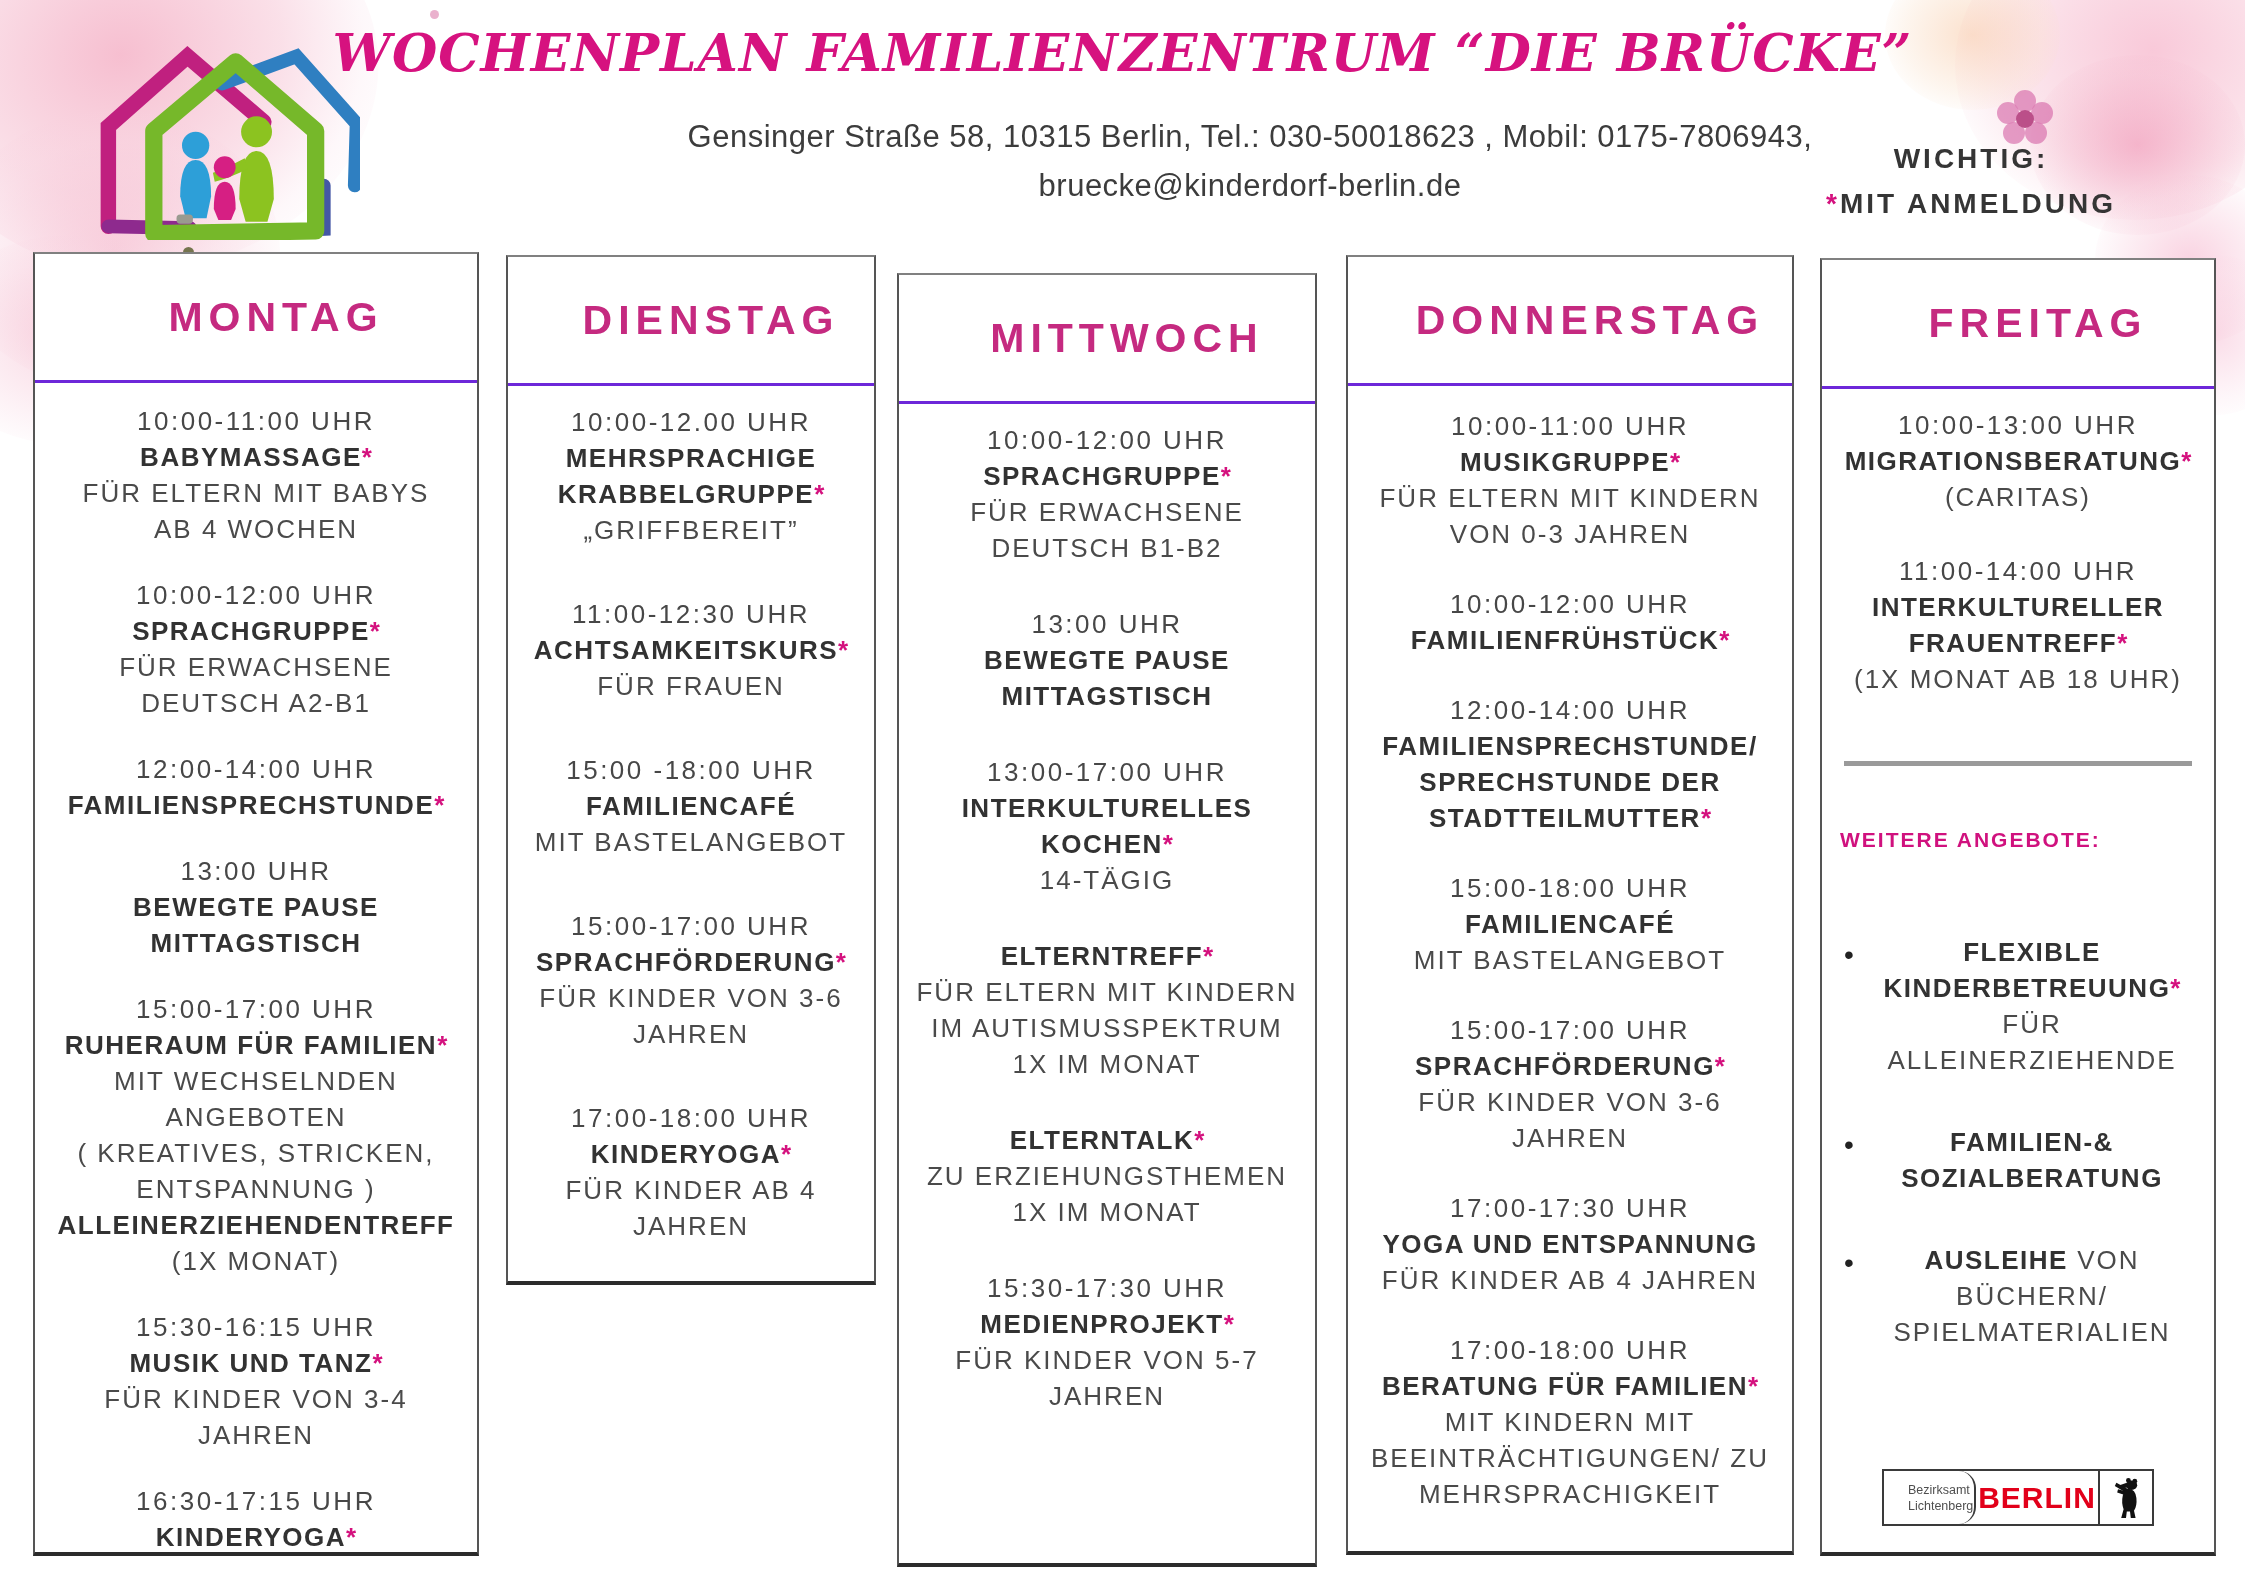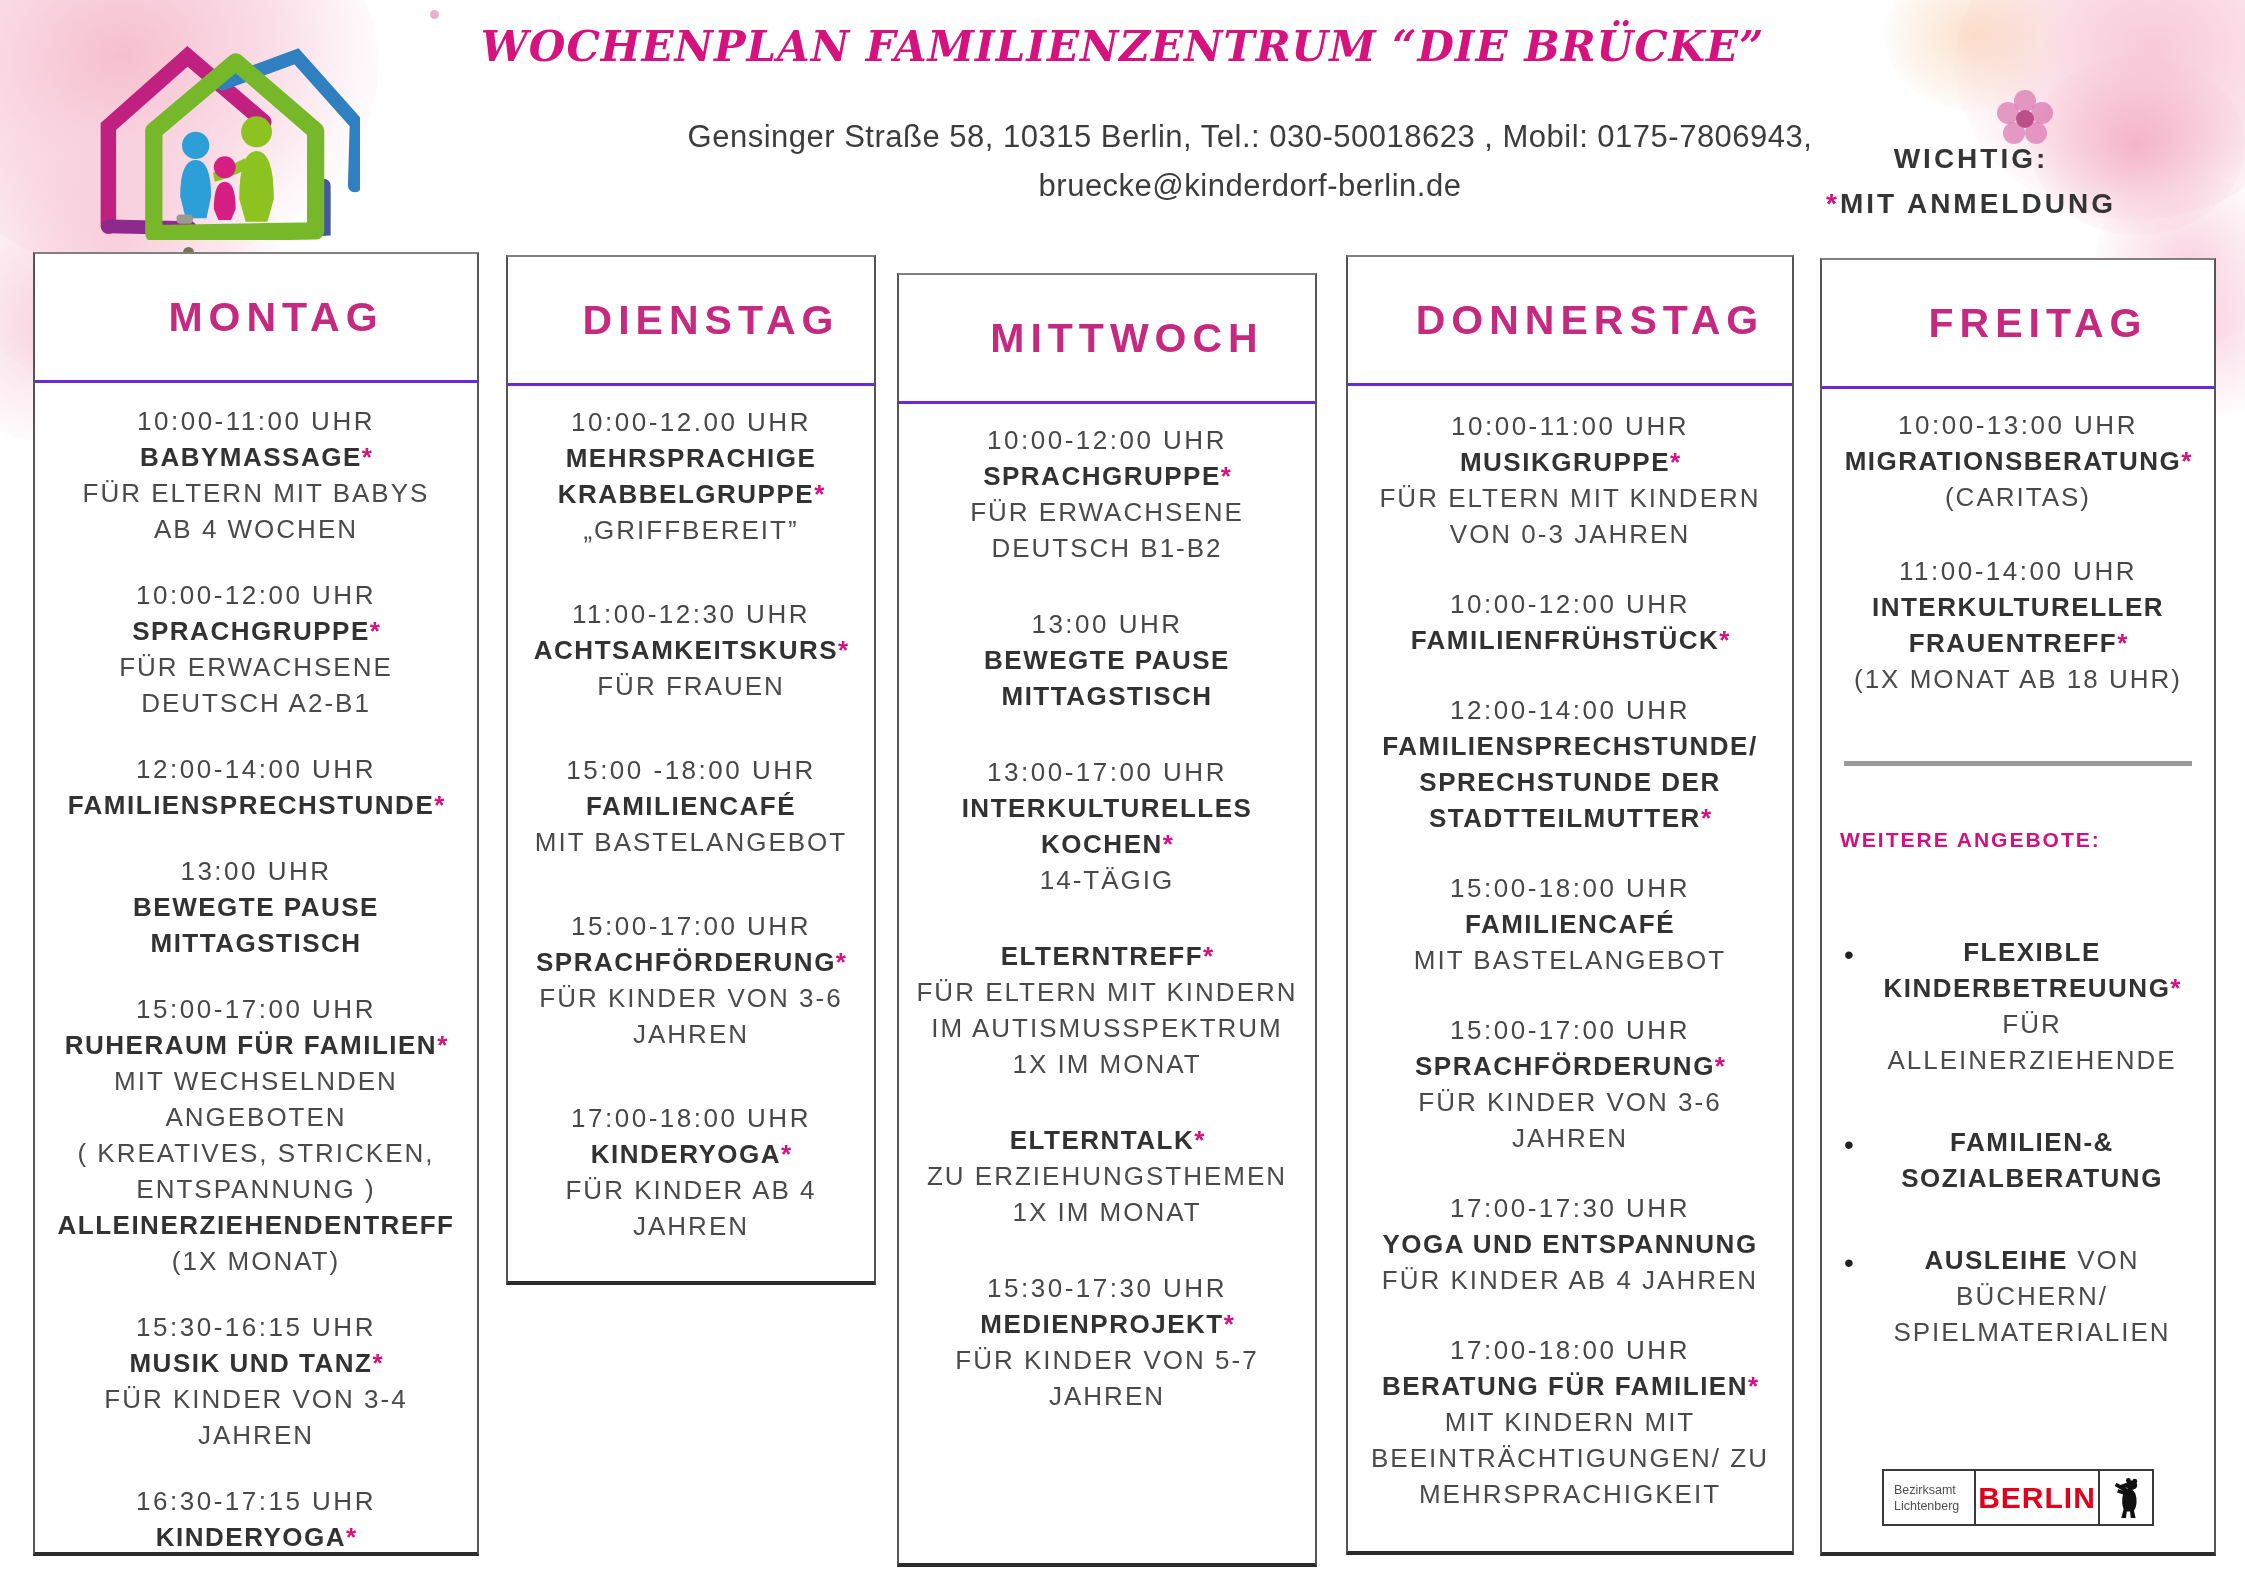--- a/index.html
+++ b/index.html
@@ -28,21 +28,21 @@
     background:radial-gradient(ellipse at 50% 50%,rgba(244,172,200,.42) 0%,rgba(249,210,226,.2) 55%,rgba(255,255,255,0) 78%);}
   .dot{position:absolute;border-radius:50%;pointer-events:none;}
   .dot-olive{left:183px;top:247px;width:11px;height:11px;background:#5d6133;opacity:.85;}
   .dot-gray{left:120px;top:320px;width:12px;height:12px;background:#7d7b66;opacity:.55;}
   .dot-pink{left:430px;top:10px;width:9px;height:9px;background:#e59ec0;opacity:.8;}
   .house-logo{position:absolute;left:84px;top:40px;width:276px;height:200px;}
   .flower-svg{position:absolute;right:185px;top:85px;width:70px;height:70px;opacity:.85;}
   
   .main-title{position:absolute;left:0;width:2245px;top:22px;text-align:center;
     font-family:"DejaVu Serif",serif;font-style:italic;font-weight:700;
-    font-size:42px;color:#d6127f;letter-spacing:1px;white-space:nowrap;}
+    font-size:52px;color:#d6127f;letter-spacing:1px;white-space:nowrap;}
   .address{position:absolute;left:255px;width:1990px;top:112px;text-align:center;
     font-size:31px;color:#3c3c3c;line-height:49px;letter-spacing:.5px;}
   .important{position:absolute;top:136px;right:104px;width:340px;text-align:center;
     font-weight:bold;font-size:28px;color:#353535;letter-spacing:3px;line-height:45px;}
   .star{color:#d4117e;font-weight:bold;}
   
   .col{position:absolute;background:#fff;border:2px solid #555;border-top-color:#808080;
     border-bottom:4px solid #2b2b2b;box-sizing:border-box;display:flex;flex-direction:column;}
   #col-mo{left:33px;top:252px;width:446px;height:1304px;}
   #col-di{left:506px;top:255px;width:370px;height:1030px;}
@@ -67,21 +67,21 @@
   .fr-divider{height:5px;background:#9a9a9a;margin:24px 18px 0;flex:none;}
   .extra-heading{margin-top:24px;padding-left:14px;text-align:left;
     font-size:21px;font-weight:bold;color:#d0117e;letter-spacing:2px;}
   .extra-items{display:flex;flex-direction:column;gap:46px;margin-top:46px;}
   .extra-item{display:grid;grid-template-columns:46px 1fr;align-items:start;}
   .bullet{font-size:28px;color:#222;line-height:33px;text-align:center;padding-top:2px;}
   .item-text{text-align:center;padding-right:18px;}
   .logo-row{flex:none;display:flex;justify-content:center;padding:18px 0 26px;margin-top:auto;}
   .berlin-box{width:272px;height:57px;border:2px solid #3a3a3a;display:flex;box-sizing:border-box;background:#fff;}
   .bb-authority{width:92px;border-right:2px solid #3a3a3a;display:flex;flex-direction:column;
-    justify-content:center;padding-left:10px;font-size:12.5px;color:#4f4f4f;line-height:16px;box-sizing:border-box;}
+    justify-content:center;padding-left:24px;font-size:12.5px;color:#4f4f4f;line-height:16px;box-sizing:border-box;border-radius:17px;}
   .bb-city{flex:1;display:flex;align-items:center;justify-content:center;
     font-size:30px;font-weight:bold;color:#e2001a;letter-spacing:1px;border-right:2px solid #3a3a3a;}
   .bb-bear{width:52px;display:flex;align-items:center;justify-content:center;}
 </style>
 </head>
 <body>
 
 <div class="blob splash-tl-1"></div>
 <div class="blob splash-tl-2"></div>
 <div class="blob splash-left-mid"></div>

